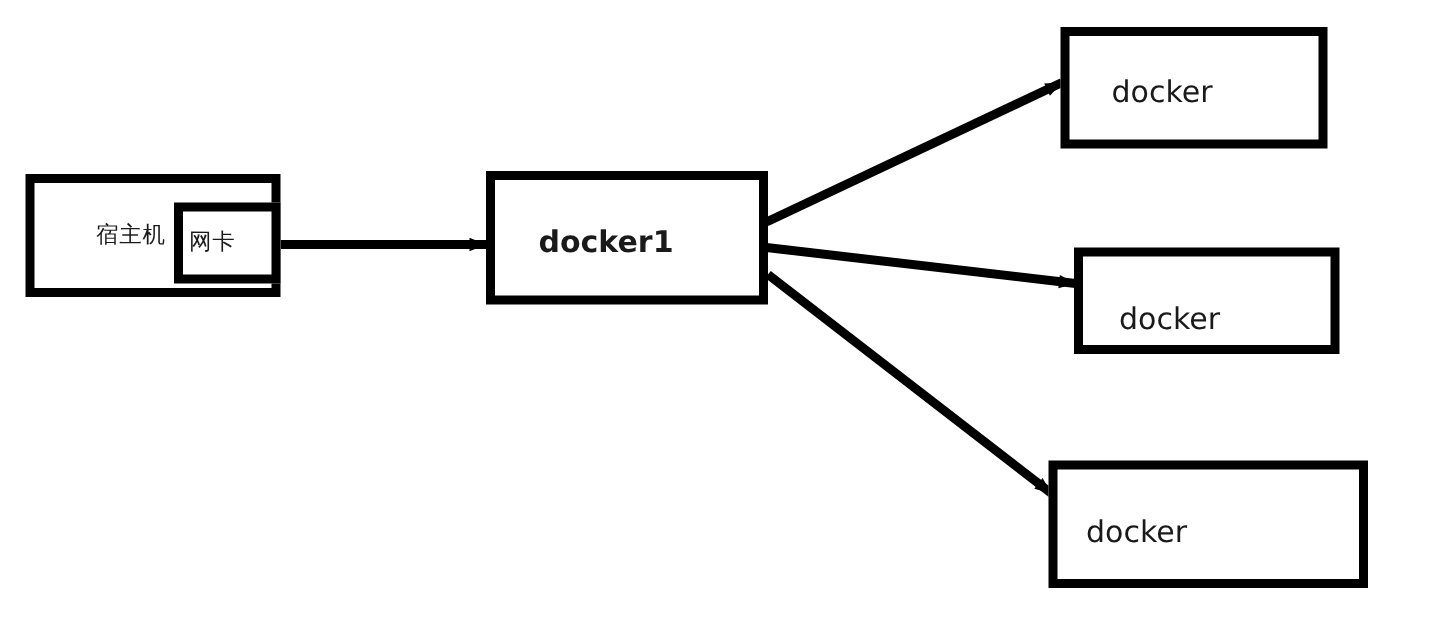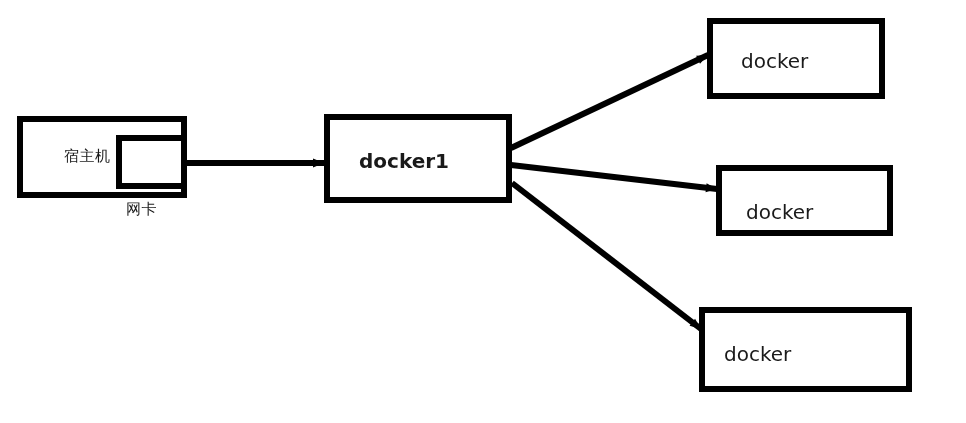--- a/index.html
+++ b/index.html
@@ -47,21 +47,21 @@
   
   #node-host        { left: 17px;  top: 116px; width: 170px; height: 82px;  z-index: 2; }
   #node-nic         { left: 116px; top: 135px; width: 71px;  height: 54px;  z-index: 3; }
   #node-docker1     { left: 324px; top: 114px; width: 188px; height: 89px;  z-index: 2; }
   #node-docker-top  { left: 707px; top: 18px;  width: 178px; height: 81px;  z-index: 2; }
   #node-docker-mid  { left: 716px; top: 165px; width: 177px; height: 71px;  z-index: 2; }
   #node-docker-bot  { left: 699px; top: 307px; width: 213px; height: 85px;  z-index: 2; }
 
   
   #label-host       { left: 44px;  top: 149px; z-index: 4; margin-left: 20px; }
-  #label-nic        { left: 126px; top: 154px; z-index: 4; margin-top: 48px; }
+  #label-nic        { left: 126px; top: 154px; z-index: 4; }
   #label-docker1    { left: 359px; top: 151px; z-index: 4; font-weight: bold; }
   #label-docker-top { left: 741px; top: 51px;  z-index: 4; }
   #label-docker-mid { left: 746px; top: 202px; z-index: 4; }
   #label-docker-bot { left: 724px; top: 344px; z-index: 4; }
 </style>
 </head>
 <body>
 
 <div id="canvas">
 

